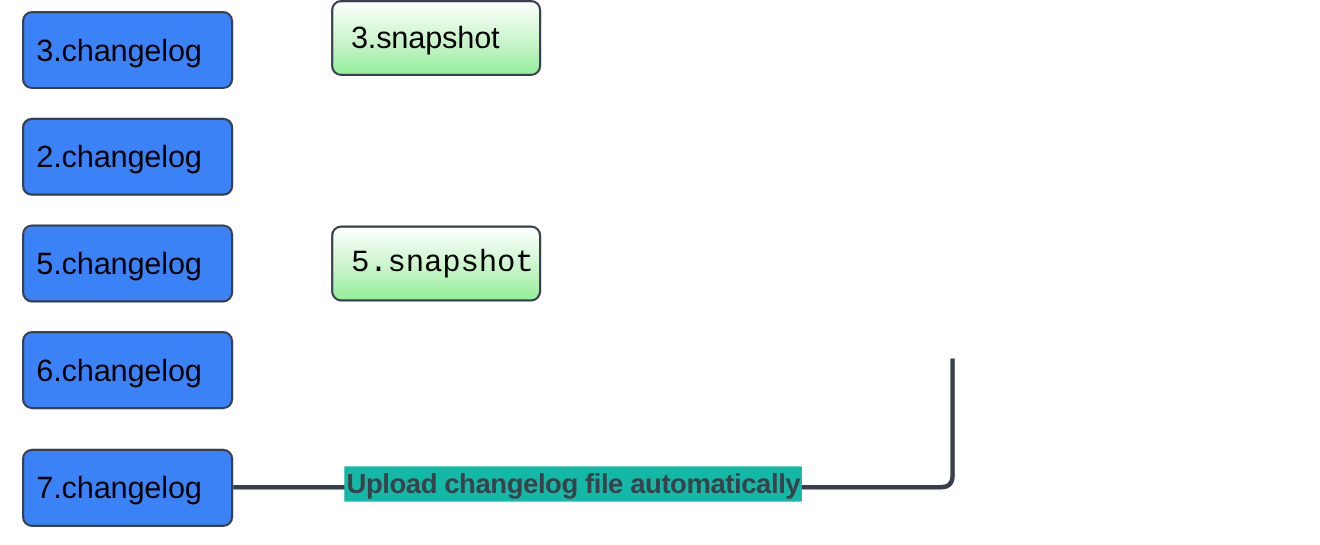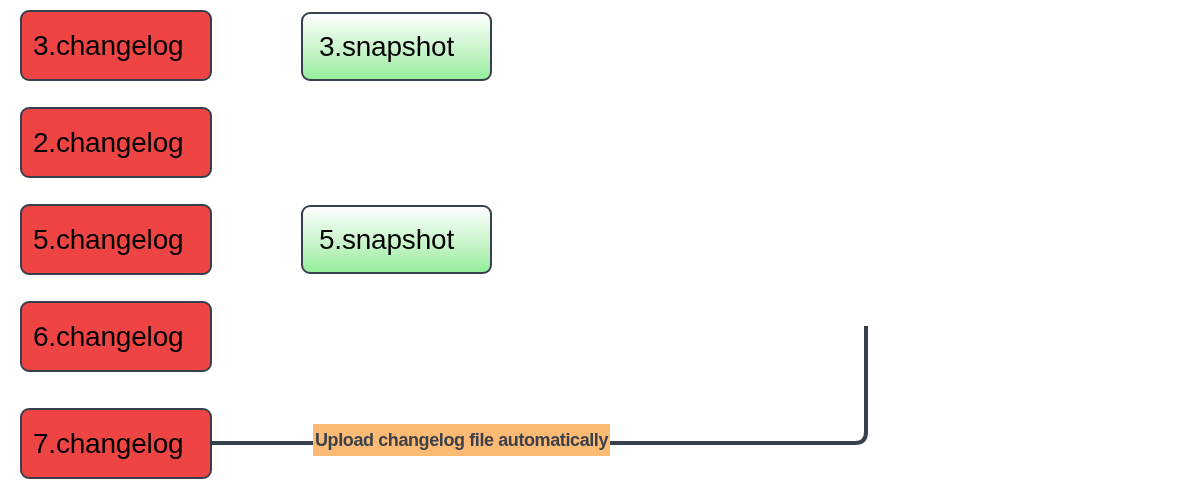--- a/index.html
+++ b/index.html
@@ -37,41 +37,41 @@
     line-height: 1;
     letter-spacing: -0.2px;
     white-space: nowrap;
     z-index: 3;
   }
 
   .changelog-box {
     left: 20px;
     width: 192px;
     height: 71px;
-    background: #ef4444;
+    background: #3b82f6;
     padding-left: 11px;
   }
 
   .snapshot-box {
     left: 301px;
     width: 191px;
     height: 69px;
     background: linear-gradient(to bottom, #ffffff 0%, #e8fbe9 22%, #c2f3c4 62%, #95ee9c 100%);
     padding-left: 16px;
   }
 
   
   .row-0 { top: 10px; }
   .row-1 { top: 107px; }
   .row-2 { top: 204px; }
   .row-3 { top: 301px; text-align: right; }
   .row-4 { top: 408px; }
 
-  .snap-row-0 { top: 12px; }
-  .snap-row-2 { top: 205px; }
+  .snap-row-0 { top: 0; }
+  .snap-row-2 { top: 205px; font-family: Liberation Mono, monospace; }
 
   
   .batch-ellipse {
     position: absolute;
     left: 672px;
     top: 33px;
     width: 386px;
     height: 292px;
     box-sizing: border-box;
     background: #fdeed8;
@@ -105,26 +105,26 @@
     width: 1200px;
     height: 495px;
     z-index: 1;
     pointer-events: none;
   }
 
   .edge-label {
     position: absolute;
     left: 313px;
     top: 424px;
-    font-size: 18px;
+    font-size: 25px;
     font-weight: bold;
     color: #3b414a;
     letter-spacing: -0.4px;
     white-space: nowrap;
-    background: #fdba74;
+    background: #14b8a6;
     padding: 0 2px;
     line-height: 32px;
     z-index: 2;
   }
 </style>
 </head>
 <body>
 
 <div id="diagram-canvas">
 

